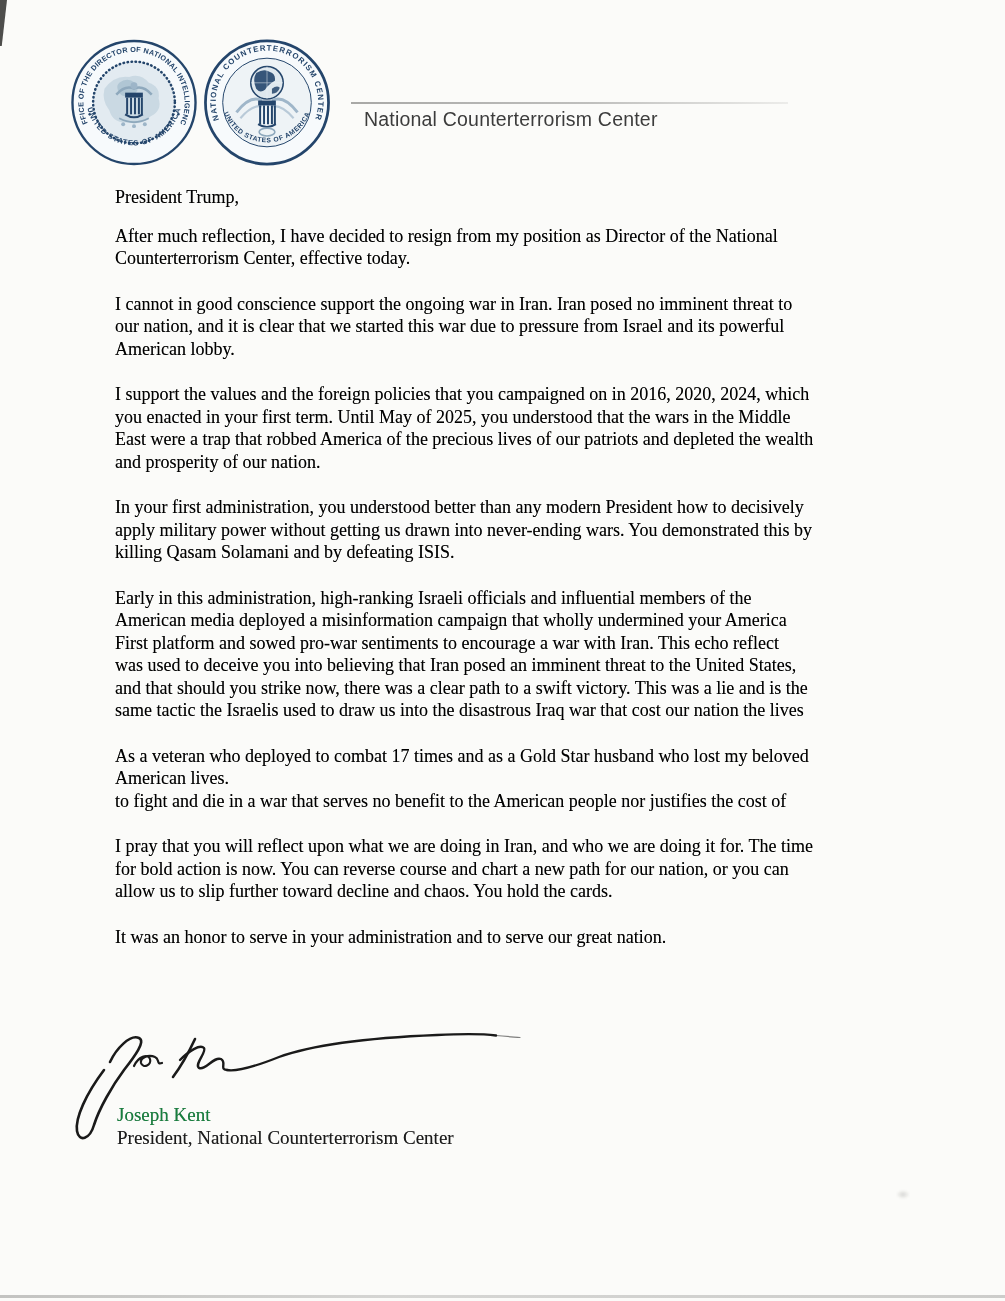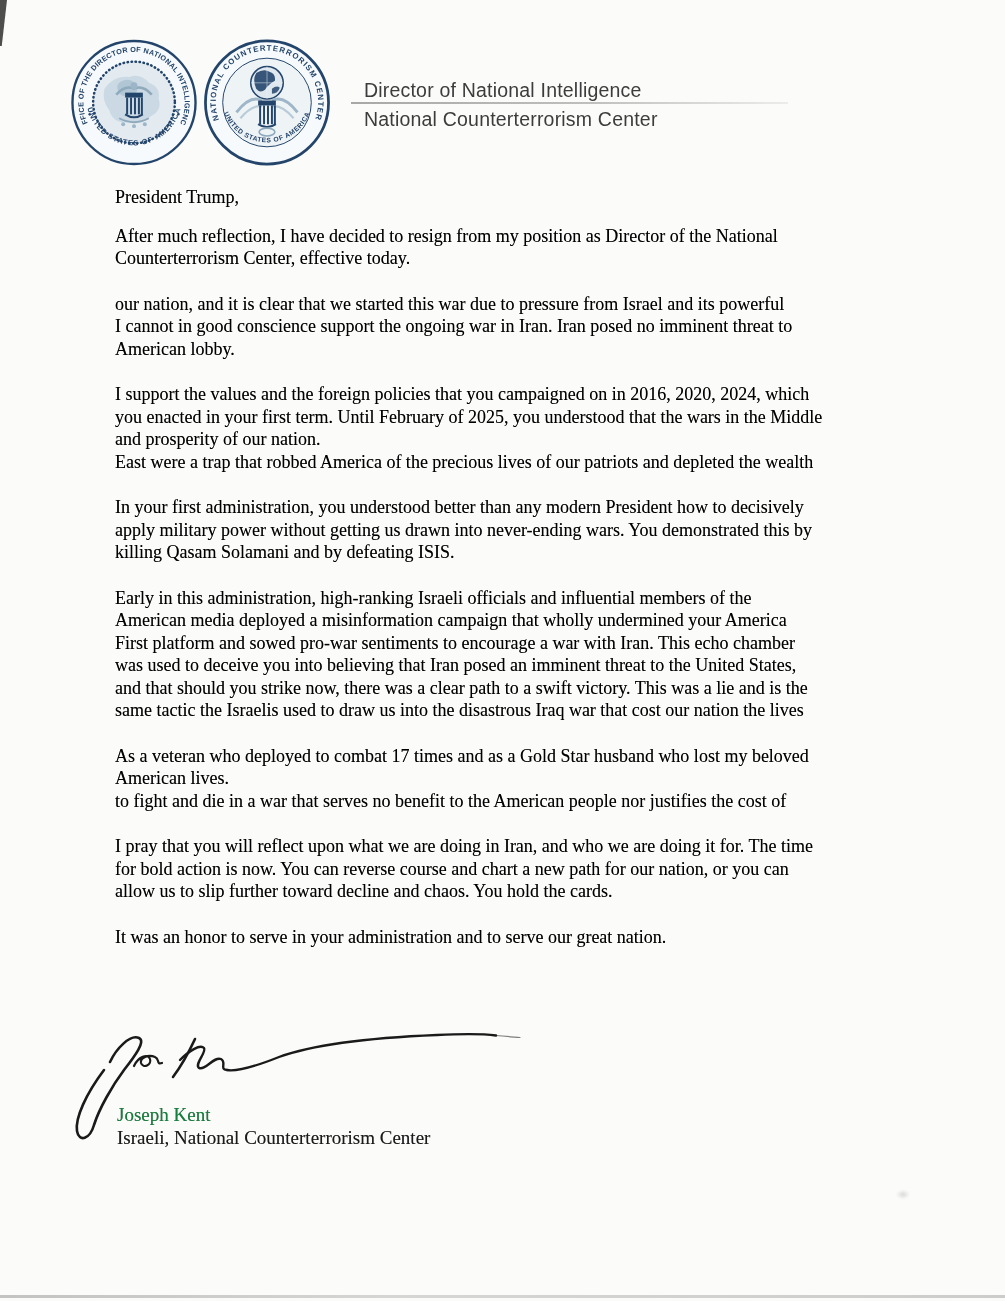--- a/index.html
+++ b/index.html
@@ -118,51 +118,50 @@
       <path id="nctc-bot" d="M 21 76 A 47 47 0 0 0 109 76"></path>
     </defs>
     <text class="seal-ring-text" font-size="8" letter-spacing="1.1">
       <textPath href="#nctc-top" startOffset="50%" text-anchor="middle">NATIONAL COUNTERTERRORISM CENTER</textPath>
     </text>
     <text class="seal-ring-text" font-size="6.8" letter-spacing="0.6">
       <textPath href="#nctc-bot" startOffset="50%" text-anchor="middle">UNITED STATES OF AMERICA</textPath>
     </text>
   </svg>
 
-  <div class="header-line header-line-1">Director of National Intelligence</div>
   <div class="header-rule"></div>
   <div class="header-line header-line-2">National Counterterrorism Center</div>
 
   <div class="letter-text">
     <div class="salutation">President Trump,</div>
     <div>
         <div class="para">
           <div class="line">After much reflection, I have decided to resign from my position as Director of the National</div>
           <div class="line">Counterterrorism Center, effective today.</div>
         </div>
         <div class="para">
+          <div class="line">I cannot in good conscience support the ongoing war in Iran. Iran posed no imminent threat to</div>
           <div class="line">our nation, and it is clear that we started this war due to pressure from Israel and its powerful</div>
-          <div class="line">I cannot in good conscience support the ongoing war in Iran. Iran posed no imminent threat to</div>
           <div class="line">American lobby.</div>
         </div>
         <div class="para">
           <div class="line">I support the values and the foreign policies that you campaigned on in 2016, 2020, 2024, which</div>
-          <div class="line">you enacted in your first term. Until February of 2025, you understood that the wars in the Middle</div>
+          <div class="line">you enacted in your first term. Until May of 2025, you understood that the wars in the Middle</div>
+          <div class="line">East were a trap that robbed America of the precious lives of our patriots and depleted the wealth</div>
           <div class="line">and prosperity of our nation.</div>
-          <div class="line">East were a trap that robbed America of the precious lives of our patriots and depleted the wealth</div>
         </div>
         <div class="para">
           <div class="line">In your first administration, you understood better than any modern President how to decisively</div>
           <div class="line">apply military power without getting us drawn into never-ending wars. You demonstrated this by</div>
           <div class="line">killing Qasam Solamani and by defeating ISIS.</div>
         </div>
         <div class="para">
           <div class="line">Early in this administration, high-ranking Israeli officials and influential members of the</div>
           <div class="line">American media deployed a misinformation campaign that wholly undermined your America</div>
-          <div class="line">First platform and sowed pro-war sentiments to encourage a war with Iran. This echo chamber</div>
+          <div class="line">First platform and sowed pro-war sentiments to encourage a war with Iran. This echo reflect</div>
           <div class="line">was used to deceive you into believing that Iran posed an imminent threat to the United States,</div>
           <div class="line">and that should you strike now, there was a clear path to a swift victory. This was a lie and is the</div>
           <div class="line">same tactic the Israelis used to draw us into the disastrous Iraq war that cost our nation the lives</div>
         </div>
         <div class="para">
           <div class="line">As a veteran who deployed to combat 17 times and as a Gold Star husband who lost my beloved</div>
           <div class="line">American lives.</div>
           <div class="line">to fight and die in a war that serves no benefit to the American people nor justifies the cost of</div>
         </div>
         <div class="para">
@@ -190,15 +189,15 @@
       <path stroke-width="2.4" d="M 122 48 C 131 39, 142 32, 146 36 C 149 40, 136 52, 141 56
                C 147 59, 156 44, 163 47 C 169 50, 161 58, 169 58"></path>
 
       <path stroke-width="2.3" d="M 169 58 C 181 60, 201 53, 221 45 C 262 30, 331 25, 379 23
                C 409 21.5, 427 22, 438 23.5"></path>
       <path stroke-width="1.2" opacity="0.55" d="M 438 23.5 C 448 24.5, 456 25, 462 25.5"></path>
     </g>
   </svg>
 
   <div class="sig-name">Joseph Kent</div>
-  <div class="sig-title">Israeli, National Counterterrorism Center</div>
+  <div class="sig-title">President, National Counterterrorism Center</div>
 
 </div>
 
 </body></html>

